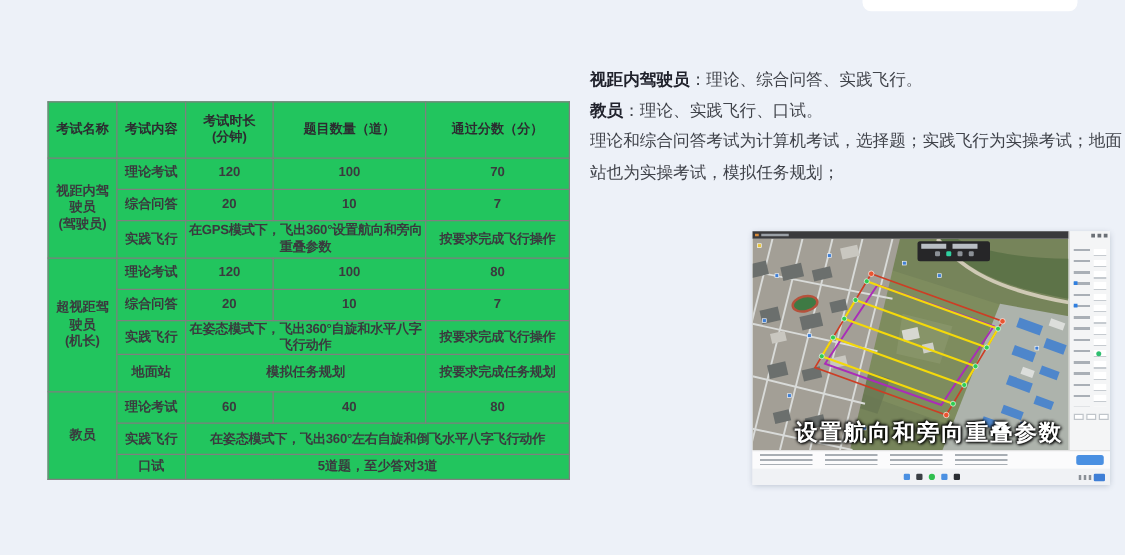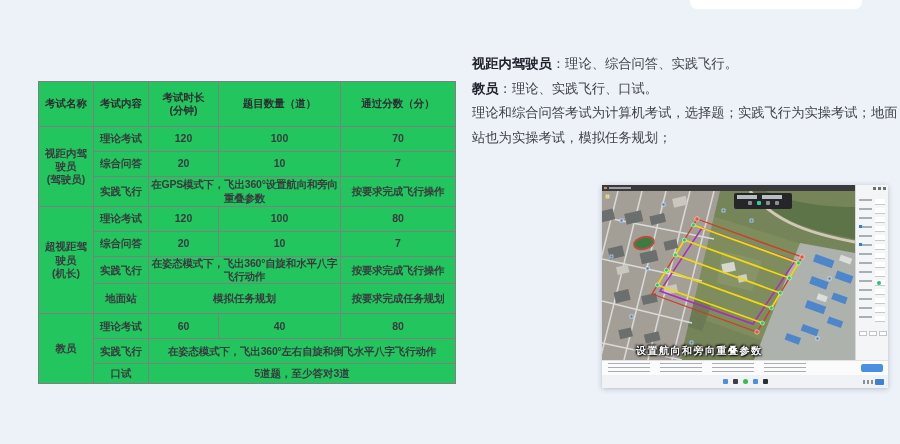--- a/index.html
+++ b/index.html
@@ -31,21 +31,21 @@
   .tb-dot{width:3px;height:2px;background:#d88b3a;margin-left:2px;}
   .tb-text{width:22px;height:2px;background:#9aa0a6;margin-left:2px;}
   .shot-map{position:relative;width:253px;height:169px;overflow:hidden;}
   .shot-map svg{display:block;width:253px;height:169px;}
   .map-toolbar{position:absolute;left:132px;top:2px;width:58px;height:16px;background:#262628;border-radius:2px;padding:1px 3px;box-sizing:border-box;}
   .mt-tabs{display:flex;gap:5px;margin-top:1px;}
   .mt-tabs i{display:block;width:20px;height:4px;background:#b9bec4;}
   .mt-icons{display:flex;gap:5px;margin-top:2px;justify-content:center;}
   .mt-icons i{display:block;width:4px;height:4px;background:#8b9096;border-radius:1px;}
   .mt-icons i.on{background:#2fd0a0;}
-  .map-caption{position:absolute;left:34px;bottom:2px;font-size:10px;font-weight:700;color:#ffffff;letter-spacing:1.5px;
+  .map-caption{position:absolute;left:34px;bottom:2px;font-size:18px;font-weight:700;color:#ffffff;letter-spacing:1.5px;
     text-shadow:0 0 3px #000,1px 1px 2px #000,-1px -1px 2px #000;font-family:Liberation Mono, monospace;}
   .shot-panel{position:relative;width:33px;height:175px;background:#f4f5f6;border-left:1px solid #d8d8d8;box-sizing:border-box;
     background-image:
       repeating-linear-gradient(to bottom,#a9afb6 0 2px,rgba(0,0,0,0) 2px 9px),
       repeating-linear-gradient(to bottom,#ffffff 0 5px,#c6cbd0 5px 6px,rgba(0,0,0,0) 6px 9px);
     background-size:13px 126px,10px 126px;
     background-position:3px 14px,right 3px top 14px;
     background-repeat:no-repeat,no-repeat;}
   .win-controls{position:absolute;top:2px;right:2px;display:flex;gap:2px;}
   .win-controls i{display:block;width:3px;height:3px;background:#6b7076;}

